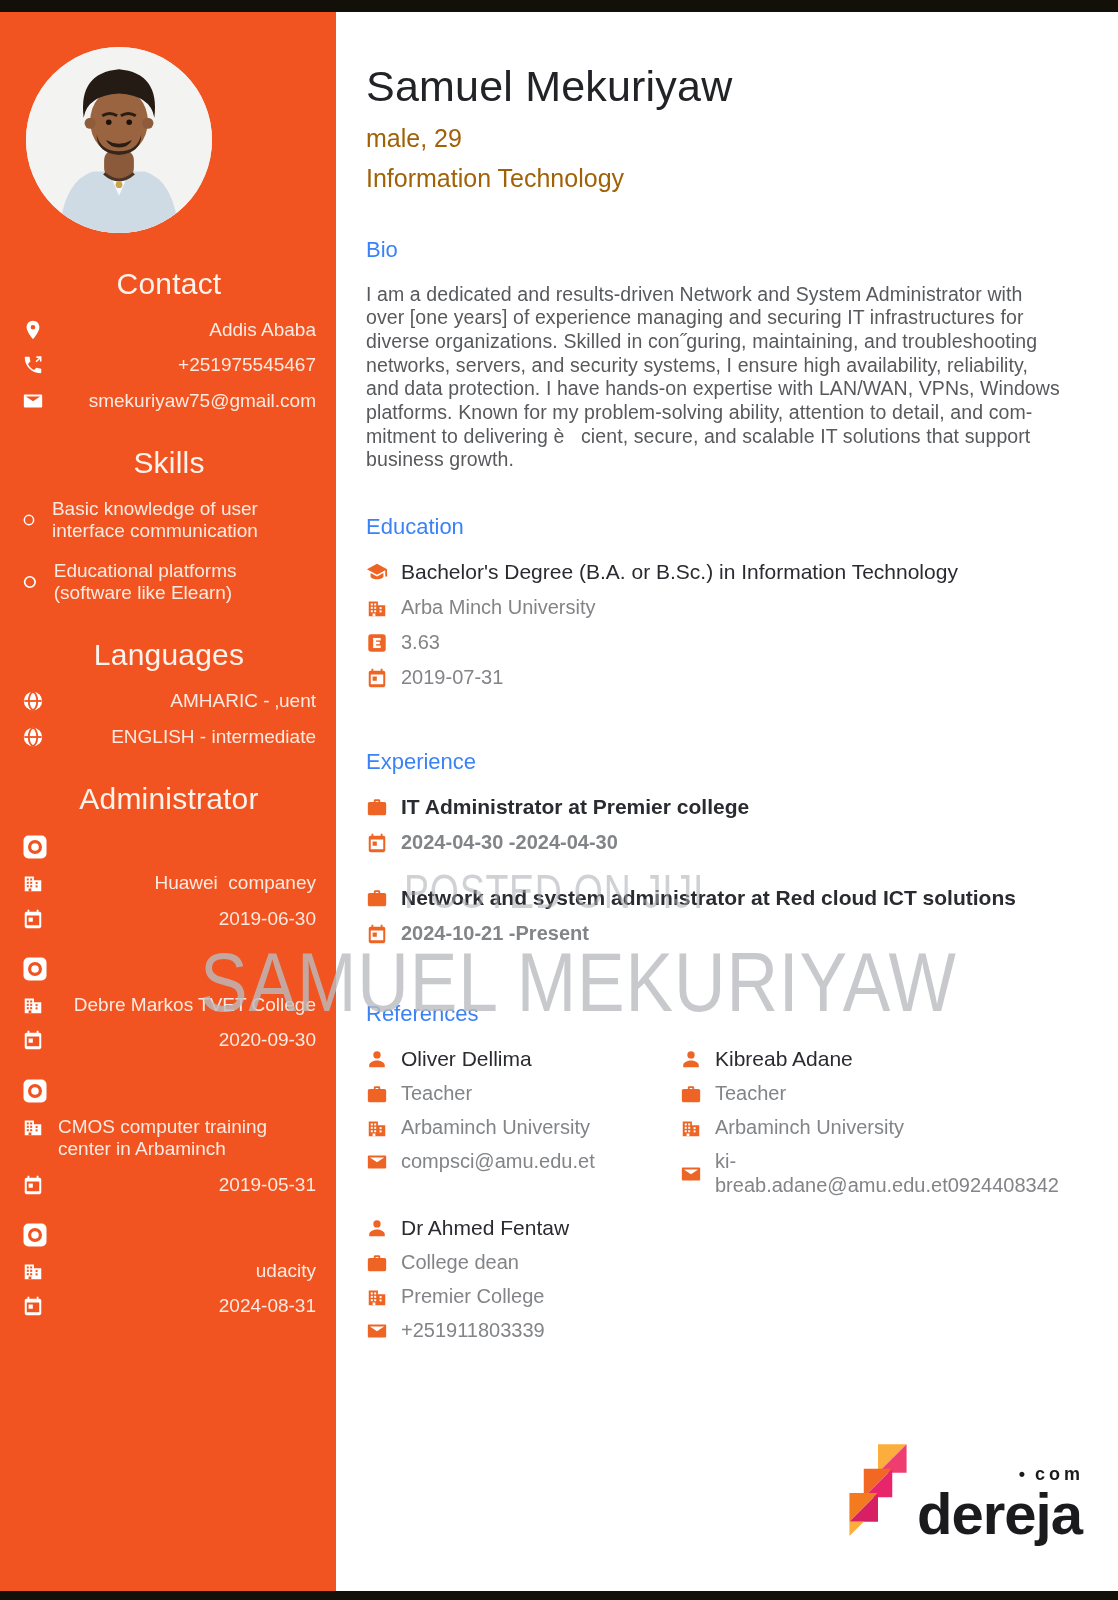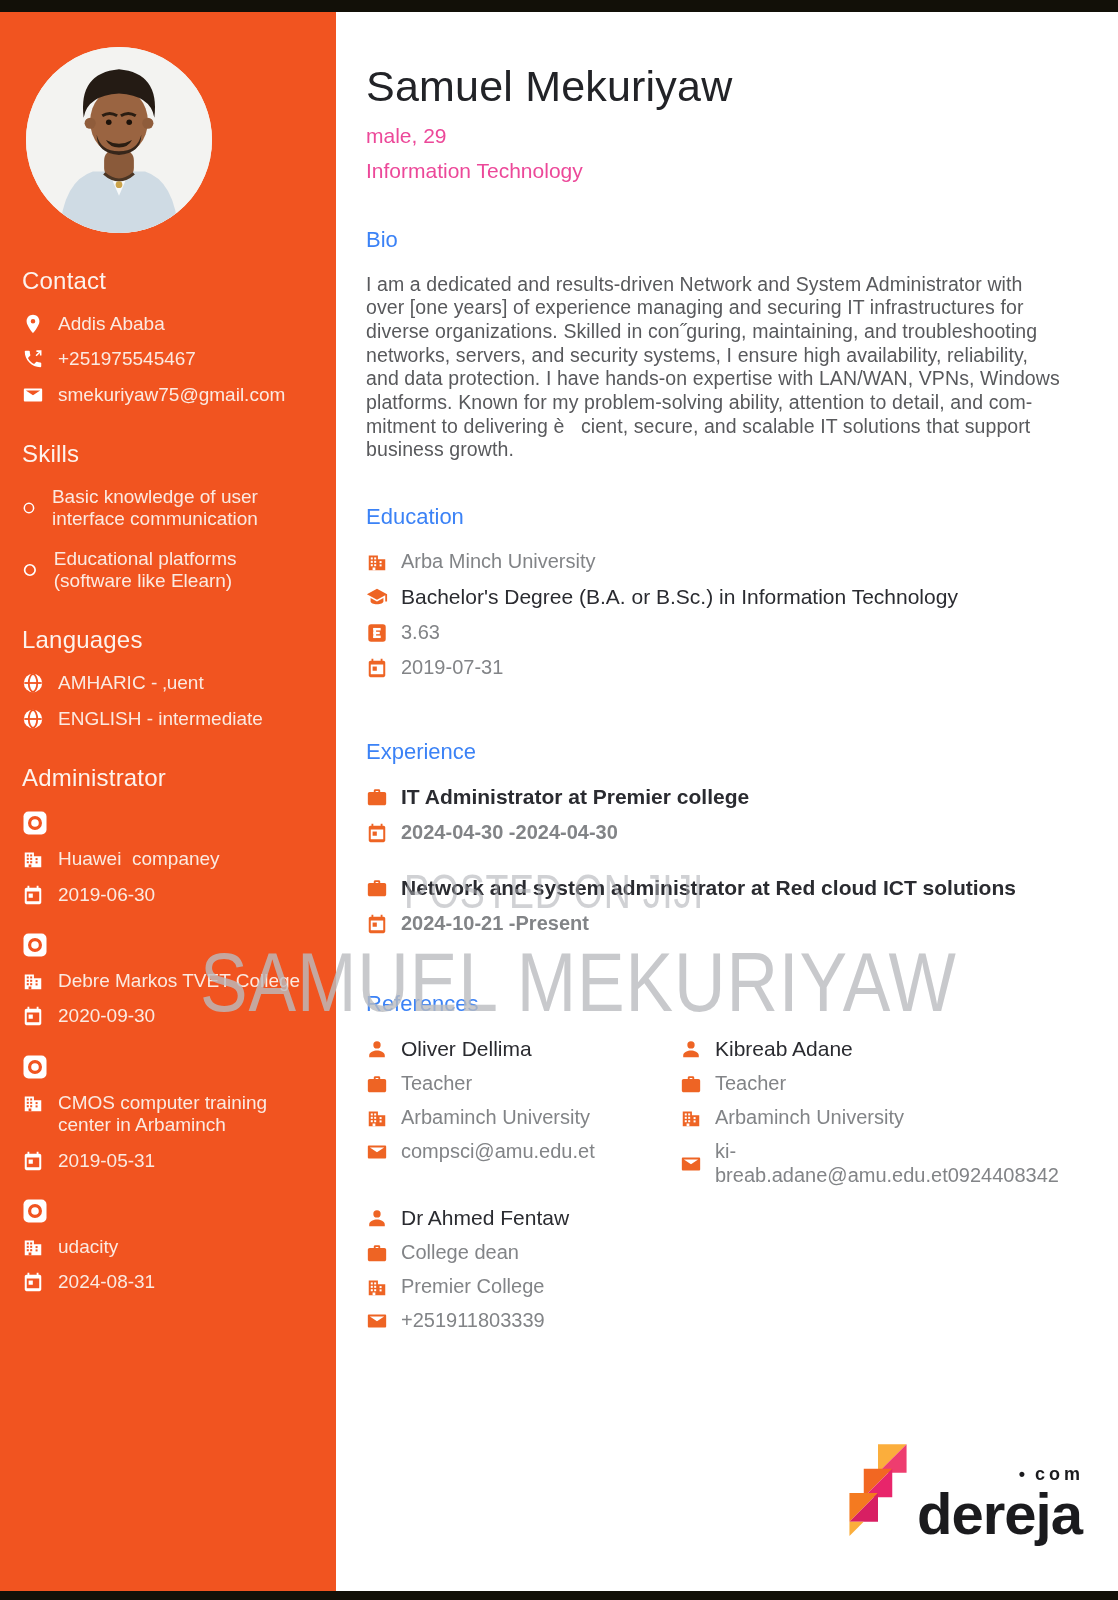--- a/index.html
+++ b/index.html
@@ -21,35 +21,35 @@
   }
   .main {
     flex:1; background:#fff; --hole:#ffffff;
     padding:50px 40px 20px 30px; position:relative;
   }
 
   
   .photo-wrap { width:186px; height:186px; border-radius:50%; overflow:hidden; margin:0 0 0 4px; background:#f4f2ef; }
   .photo-wrap svg { display:block; width:100%; height:100%; }
   .sb-h {
-    font-size:24px; font-weight:400; color:#FDF3ED; margin-top:34px; margin-bottom:18px; letter-spacing:.2px;
+    font-size:30px; font-weight:400; color:#FDF3ED; margin-top:34px; margin-bottom:18px; letter-spacing:.2px;text-align:center;
   }
-  .sb-row { display:flex; align-items:flex-start; gap:14px; margin-bottom:13px; color:#FBEAE1; font-size:19px; line-height:1.18; }
+  .sb-row { display:flex; align-items:flex-start; gap:14px; margin-bottom:13px; color:#FBEAE1; font-size:19px; line-height:1.18;justify-content:space-between; }
   .sb-row .ic { flex:0 0 auto; margin-top:0px; }
   .ic { width:22px; height:22px; color:#fff; }
   .main .ic { color:#EE6424; }
   .skill-row { display:flex; align-items:center; gap:16px; margin-bottom:18px; color:#FBEAE1; font-size:19px; line-height:1.16; }
   .cert-block { margin-bottom:26px; }
   .cert-badge { margin-bottom:12px; }
   .cert-badge .ic { width:26px; height:26px; }
   .cert-org { white-space:pre-wrap; }
 
   
   .name { font-size:43px; font-weight:500; color:#222327; letter-spacing:.2px; }
-  .meta { font-size:21px; color:#ec4899; margin-top:9px; line-height:1.25; }
+  .meta { font-size:25px; color:#a16207; margin-top:9px; line-height:1.25; }
   .meta.first { margin-top:12px; }
   .m-h { font-size:22px; font-weight:400; color:#3b82f6; margin-top:42px; margin-bottom:20px; }
   .bio { font-size:19.5px; color:#58595C; line-height:1.215; white-space:pre-wrap; letter-spacing:.1px; }
   .m-row { display:flex; align-items:center; gap:13px; margin-bottom:12px; font-size:20px; color:#828487; }
   .m-row.dark { color:#2A2B30; font-size:21px; }
   .m-row .ic { flex:0 0 auto; }
   .exp-block { margin-bottom:32px;font-weight:bold; }
   .refs-grid { display:grid; grid-template-columns:306px 1fr; column-gap:0; row-gap:44px;gap:8px; }
   .ref-card .m-row { margin-bottom:11px; }
   .ref-contact { white-space:pre-line; line-height:1.18; }
@@ -311,31 +311,31 @@
       <p class="bio">I am a dedicated and results-driven Network and System Administrator with
 over [one years] of experience managing and securing IT infrastructures for
 diverse organizations. Skilled in con˝guring, maintaining, and troubleshooting
 networks, servers, and security systems, I ensure high availability, reliability,
 and data protection. I have hands-on expertise with LAN/WAN, VPNs, Windows
 platforms. Known for my problem-solving ability, attention to detail, and com-
 mitment to delivering è   cient, secure, and scalable IT solutions that support
 business growth.</p>
 
       <h2 class="m-h">Education</h2>
+      <div class="m-row dark">
+        <svg class="ic">
+            <use href="#i-cap"></use>
+          </svg>
+        <span>Bachelor's Degree (B.A. or B.Sc.) in Information Technology</span>
+      </div>
       <div class="m-row">
         <svg class="ic">
             <use href="#i-building"></use>
           </svg>
         <span>Arba Minch University</span>
-      </div>
-      <div class="m-row dark">
-        <svg class="ic">
-            <use href="#i-cap"></use>
-          </svg>
-        <span>Bachelor's Degree (B.A. or B.Sc.) in Information Technology</span>
       </div>
       <div class="m-row">
         <svg class="ic">
             <use href="#i-grade"></use>
           </svg>
         <span>3.63</span>
       </div>
       <div class="m-row">
         <svg class="ic">
             <use href="#i-cal"></use>

